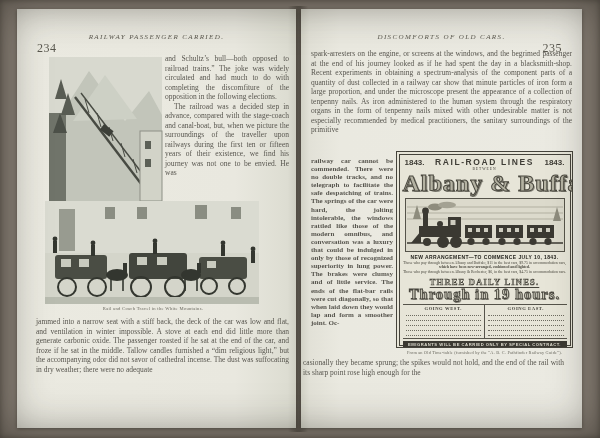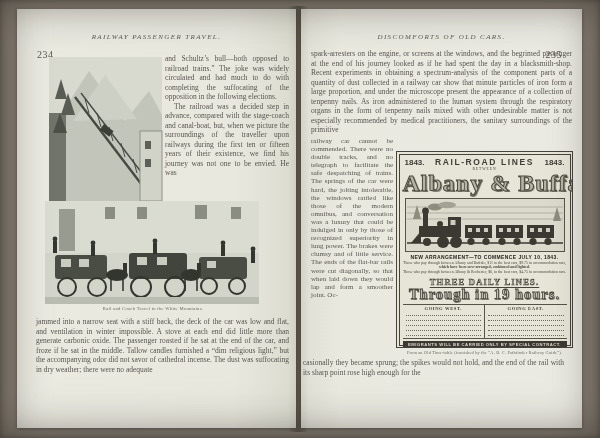--- a/index.html
+++ b/index.html
@@ -22,40 +22,40 @@
     box-shadow:0 1px 4px rgba(30,28,24,.5);
     color:#56544d;
   }
   .page-left{left:17px;width:279px;background:linear-gradient(90deg,#ebeae1 0%,#e9e8df 78%,#ddddd2 97%,#cfcfc3 100%);}
   .page-right{left:301px;width:281px;background:linear-gradient(90deg,#d2d2c6 0%,#e2e1d7 3%,#eae9e0 14%,#ebeae2 100%);}
   .head-row{position:absolute;top:24px;left:18px;right:18px;height:12px;}
   .running{
     display:block;text-align:center;font-style:italic;font-size:7px;
     letter-spacing:1.4px;color:#5a584f;
   }
-  .pagenum{position:absolute;top:16px;font-size:10px;letter-spacing:.5px;color:#5a584f;}
+  .pagenum{position:absolute;top:8px;font-size:12px;letter-spacing:.5px;color:#5a584f;}
   .pagenum.pn-left{left:2px;}
   .pagenum.pn-right{right:2px;}
   p{margin:0;}
   .body-text{
     font-size:7.5px;line-height:9.5px;text-align:justify;color:#57554e;
     text-justify:inter-word;
   }
   .indent{text-indent:9px;}
   
   .illus{position:absolute;left:28px;top:46px;}
   .colText{position:absolute;left:148px;top:45px;width:124px;}
   .illcap{
     position:absolute;left:30px;top:297px;width:212px;text-align:center;
     font-size:4.6px;letter-spacing:.3px;color:#6a685f;
   }
   .lp-bottom{position:absolute;left:19px;top:308px;width:253px;}
   
   .rp-top{position:absolute;left:10px;top:40px;width:261px;}
-  .sideCol{position:absolute;left:10px;top:128px;width:82px;font-size:7px;line-height:8.1px;}
+  .sideCol{position:absolute;left:10px;top:148px;width:82px;font-size:7px;line-height:8.1px;font-weight:bold;}
   .rp-bottom{position:absolute;left:2px;top:349px;width:261px;}
   .posterCap{
     position:absolute;left:95px;top:341px;width:177px;text-align:center;
     font-size:4.3px;color:#6a685f;letter-spacing:.2px;
   }
   
   .poster{
     position:absolute;left:95px;top:142px;width:177px;height:197px;
     background:#e7e5d8;border:1.6px solid #45433b;box-sizing:border-box;
     overflow:hidden;
@@ -111,21 +111,21 @@
 </style>
 </head>
 <body>
 
 <div class="scene">
   <div class="spine"></div>
 
   <div class="page page-left">
     <div class="head-row">
       <span class="pagenum pn-left">234</span>
-      <span class="running">RAILWAY PASSENGER TRAVEL.</span>
+      <span class="running">RAILWAY PASSENGER CARRIED.</span>
     </div>
 
     <svg class="illus" width="226" height="250" viewBox="0 0 226 250">
 
       <rect x="4" y="2" width="113" height="144" fill="#d8d9cf"></rect>
       <polygon points="4,78 44,16 80,66 104,36 117,60 117,146 4,146" fill="#c2c5ba"></polygon>
       <polygon points="28,66 60,20 92,64" fill="#cdd0c5"></polygon>
       <rect x="4" y="58" width="17" height="88" fill="#70746a"></rect>
       <polygon points="10,44 16,24 22,44" fill="#585c53"></polygon>
       <polygon points="16,60 23,38 30,60" fill="#585c53"></polygon>
@@ -190,21 +190,21 @@
           <circle cx="110" cy="186" r="2.4"></circle>
         <rect x="176" y="190" width="4" height="11"></rect>
           <circle cx="178" cy="188" r="2.4"></circle>
         <rect x="206" y="196" width="4" height="12"></rect>
           <circle cx="208" cy="194" r="2.4"></circle>
       </g>
       <rect x="0" y="242" width="214" height="7" fill="#b9bcb0"></rect>
     </svg>
 
     <div class="colText body-text">
-      <p>and Schultz’s bull—both opposed to railroad trains.” The joke was widely circulated and had much to do with completing the suffocating of the opposition in the following elections.</p>
+      <p>and Schultz’s bull—both opposed to railroad trains.” The joke was widely circulated and had much to do with completing the discomfiture of the opposition in the following elections.</p>
       <p class="indent">The railroad was a decided step in advance, compared with the stage-coach and canal-boat, but, when we picture the surroundings of the traveller upon railways during the first ten or fifteen years of their existence, we find his journey was not one to be envied. He was</p>
     </div>
 
     <div class="illcap">Rail and Coach Travel in the White Mountains.</div>
 
     <p class="lp-bottom body-text">jammed into a narrow seat with a stiff back, the deck of the car was low and flat, and ventilation in winter impossible. A stove at each end did little more than generate carbonic oxide. The passenger roasted if he sat at the end of the car, and froze if he sat in the middle. Tallow candles furnished a “dim religious light,” but the accompanying odor did not savor of cathedral incense. The dust was suffocating in dry weather; there were no adequate</p>
   </div>
 
   <div class="page page-right">
     <div class="head-row">

